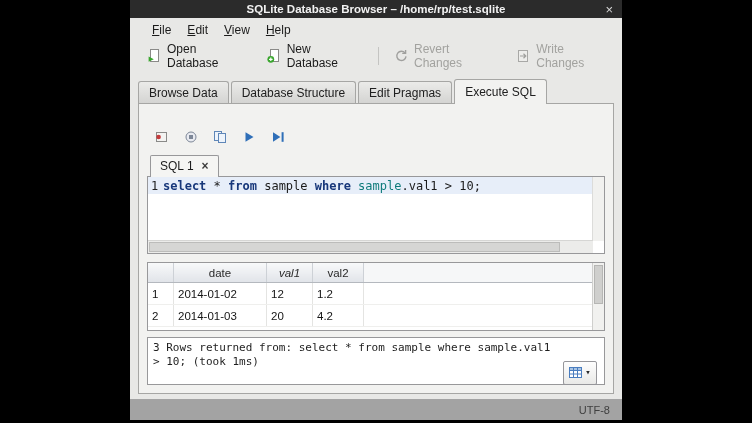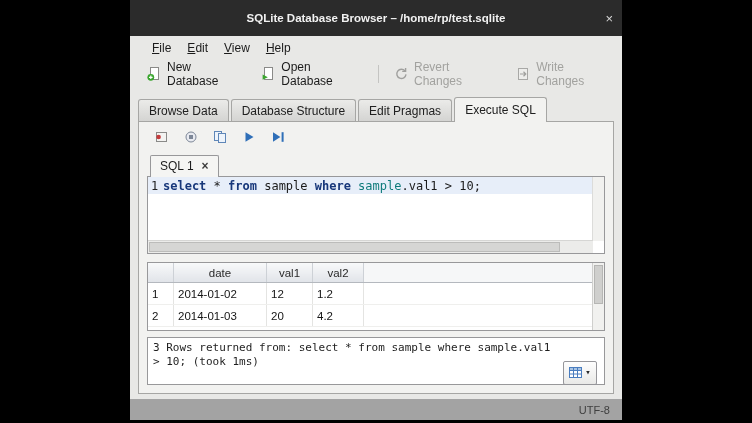--- a/index.html
+++ b/index.html
@@ -2,21 +2,21 @@
 <html><head>
 <meta charset="utf-8">
 <style>
   html,body{margin:0;padding:0;background:#000;}
   .stage{position:relative;width:752px;height:423px;background:#000;overflow:hidden;
          font-family:"Liberation Sans",sans-serif;-webkit-font-smoothing:antialiased;}
   .window{position:absolute;left:130px;top:0;width:492px;height:420px;background:#e8e8e6;
           display:flex;flex-direction:column;overflow:hidden;}
 
   
-  .titlebar{height:36px;background:#2b2b2b;color:#f2f2f2;display:flex;align-items:center;
+  .titlebar{height:18px;background:#2b2b2b;color:#f2f2f2;display:flex;align-items:center;
             justify-content:center;position:relative;font-size:11.5px;font-weight:bold;flex:none;}
   .title-close{position:absolute;right:9px;top:0;height:100%;display:flex;align-items:center;
                color:#d8d8d8;font-size:13px;font-weight:normal;cursor:default;}
 
   
   .menubar{height:23px;display:flex;align-items:center;padding-left:6px;font-size:12px;color:#1b1b1b;flex:none;margin-left:8px;}
   .menu-item{display:inline-block;padding:2px 8px;}
   .menu-item::first-letter{text-decoration:underline;}
 
   
@@ -27,21 +27,21 @@
   .tbtn svg{display:block;}
 
   
   .tabbar{display:flex;align-items:flex-end;padding:5px 0 0 8px;height:28px;flex:none;position:relative;z-index:2;}
   .tab{padding:4px 10px 3px;font-size:12px;color:#202020;background:linear-gradient(#ebebe9,#d4d4d2);
        border:1px solid #a6a6a4;border-bottom:none;border-radius:3px 3px 0 0;margin-right:2px;}
   .tab.active{background:#f2f2f0;padding-top:5px;padding-bottom:5px;margin-bottom:-1px;}
 
   
   .panel{flex:1;margin:0 8px 5px;border:1px solid #a6a6a4;background:#f2f2f0;
-         padding:0 6px 8px;display:flex;flex-direction:column;position:relative;z-index:1;min-height:0;}
+         padding:18px 6px 8px;display:flex;flex-direction:column;position:relative;z-index:1;min-height:0;}
 
   .sqltoolbar{display:flex;align-items:center;gap:11px;padding:6px 4px 8px 8px;flex:none;}
   .sqlicon{width:18px;height:17px;display:flex;align-items:center;justify-content:center;}
 
   .subtabs{display:flex;align-items:flex-end;padding-left:5px;height:23px;flex:none;position:relative;z-index:2;}
   .subtab{display:flex;align-items:center;gap:8px;padding:3px 9px 4px;background:#f5f5f3;
           border:1px solid #98989a;border-bottom:none;border-radius:2px 2px 0 0;font-size:12px;color:#1b1b1b;
           margin-bottom:-1px;}
   .subtab-close{font-weight:bold;font-size:12px;color:#3c3c3c;line-height:1;}
 
@@ -58,21 +58,21 @@
   .ed-hscroll{position:absolute;left:0;right:11px;bottom:0;height:12px;background:#ececea;border-top:1px solid #d6d6d4;}
   .ed-hthumb{position:absolute;left:1px;top:1px;bottom:1px;width:92%;background:#d6d6d4;border:1px solid #bcbcba;}
 
   .grid{margin:8px 2px 0;border:1px solid #98989a;background:#fff;height:67px;position:relative;flex:none;overflow:hidden;}
   .grid table{border-collapse:collapse;width:calc(100% - 12px);table-layout:fixed;font-size:11.5px;}
   .grid th{font-weight:normal;color:#2a2a2a;background:linear-gradient(#f8f9fa,#e1e4e9);
            border-right:1px solid #cdd1d6;border-bottom:1px solid #b4b8be;height:19px;padding:0 4px;text-align:center;}
   .grid th.filler{background:#f6f7f8;border-right:none;}
   .grid td{color:#141414;border-right:1px solid #e4e4e2;border-bottom:1px solid #efefed;height:21px;padding:0 4px;text-align:left;}
   .grid td.filler{border-right:none;}
-  .c0{width:17px;} .c1{width:84px;} .c2{width:37px;} .c3{width:42px;}
+  .c0{width:17px;} .c1{width:84px;} .c2{width:37px;font-style:italic;} .c3{width:42px;}
   .grid-vscroll{position:absolute;top:0;right:0;bottom:0;width:11px;background:#f1f1ef;border-left:1px solid #cfcfcd;}
   .grid-vthumb{position:absolute;left:1px;right:1px;top:2px;height:55%;background:#cfcfcd;border:1px solid #b6b6b4;}
 
   .message{margin:6px 2px 0;border:1px solid #98989a;background:#fff;flex:1;position:relative;
            font-family:"DejaVu Sans Mono","Liberation Mono",monospace;font-size:11px;line-height:1.3;color:#1e1e1e;
            padding:3px 48px 3px 5px;min-height:0;}
   .msg-dropdown{position:absolute;right:7px;top:23px;width:32px;height:22px;border:1px solid #96969a;border-radius:2px;
                 background:linear-gradient(#fefefe,#e9e9e7);display:flex;align-items:center;justify-content:center;gap:3px;}
   .msg-chevron{font-size:9px;color:#2a2a2a;}
 
@@ -95,34 +95,34 @@
       <span class="menu-item">Edit</span>
       <span class="menu-item">View</span>
       <span class="menu-item">Help</span>
     </div>
 
     <div class="toolbar">
       <div class="tbtn">
         <span>
           <svg width="16" height="16">
               <rect x="4.5" y="1.5" width="8" height="12" fill="#ffffff" stroke="#8a8a88"></rect>
+              <path d="M2.6 8.6l5.2 2.6-5.2 2.6z" fill="#3aa62e"></path>
+            </svg>
+        </span>
+        <span>Open Database</span>
+      </div>
+      <div class="tbtn">
+        <span>
+          <svg width="16" height="16">
+              <rect x="4.5" y="1.5" width="8" height="12" fill="#ffffff" stroke="#8a8a88"></rect>
               <circle cx="4.8" cy="11.3" r="3.4" fill="#3aa62e"></circle>
               <path d="M3 11.3h3.6M4.8 9.5v3.6" stroke="#ffffff" stroke-width="1.2" fill="none"></path>
             </svg>
         </span>
         <span>New Database</span>
-      </div>
-      <div class="tbtn">
-        <span>
-          <svg width="16" height="16">
-              <rect x="4.5" y="1.5" width="8" height="12" fill="#ffffff" stroke="#8a8a88"></rect>
-              <path d="M2.6 8.6l5.2 2.6-5.2 2.6z" fill="#3aa62e"></path>
-            </svg>
-        </span>
-        <span>Open Database</span>
       </div>
       <div class="tsep"></div>
       <div class="tbtn disabled">
         <span>
           <svg width="16" height="16">
               <path d="M12 5A4.6 4.6 0 1 0 13 8.4" fill="none" stroke="#a0a09e" stroke-width="1.4"></path>
               <path d="M12.6 2v3.4H9.2" fill="none" stroke="#a0a09e" stroke-width="1.4"></path>
             </svg>
         </span>
         <span>Revert Changes</span>

